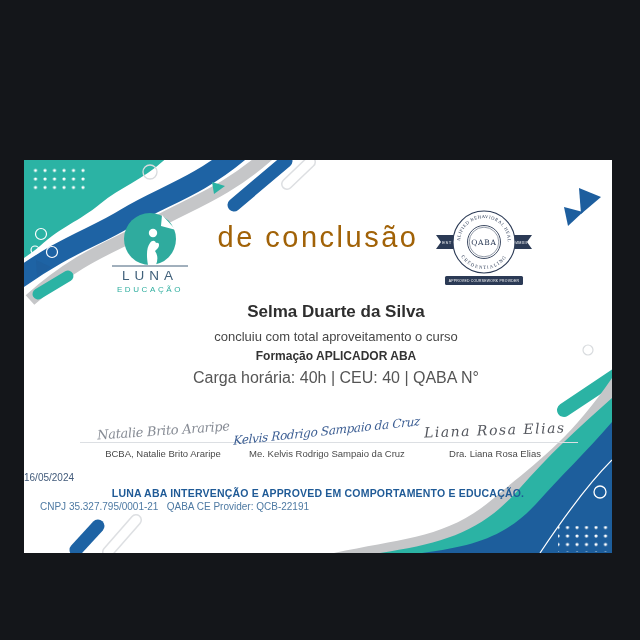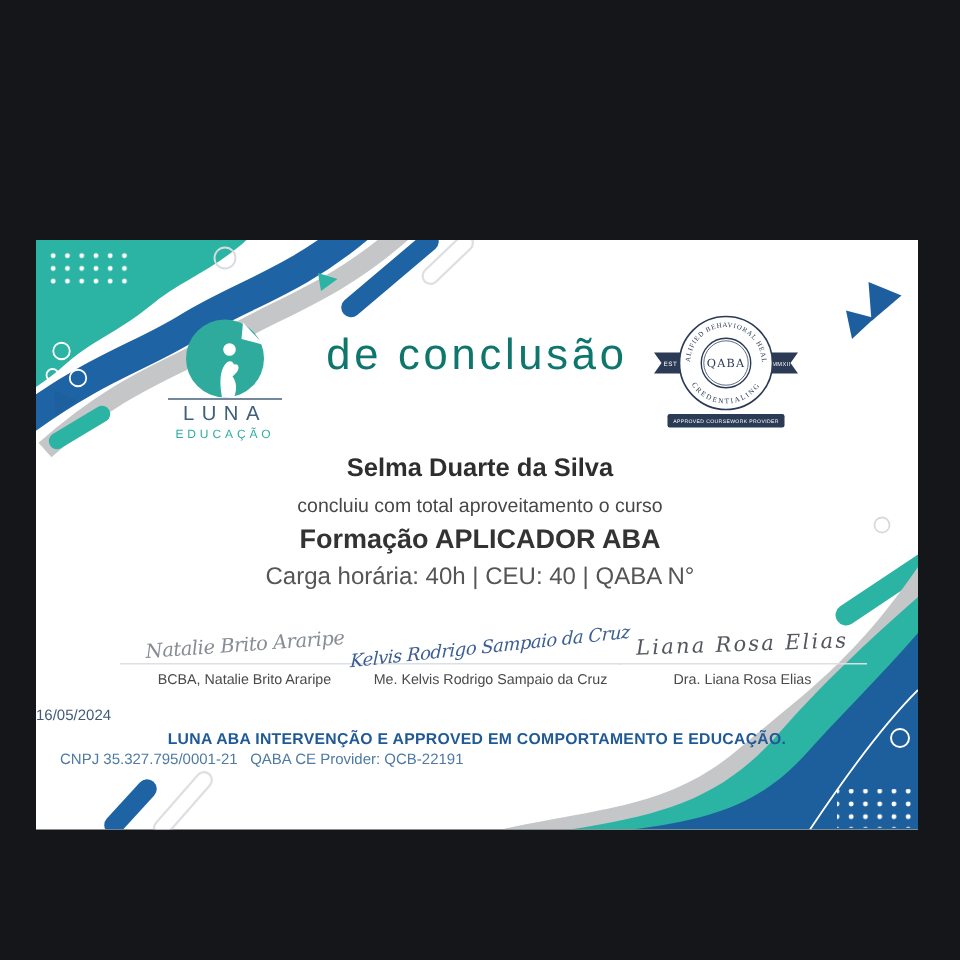--- a/index.html
+++ b/index.html
@@ -18,29 +18,29 @@
 
   
   .logo-svg{position:absolute;left:64px;top:46px;width:124px;height:94px;}
   .title-block{position:absolute;left:50%;top:62px;transform:translateX(-50%);text-align:center;white-space:nowrap;}
   .title-main{
     font-family:"DejaVu Sans", sans-serif;font-weight:700;
     font-size:34px;line-height:34px;color:#1d5c9c;letter-spacing:0.5px;
   }
   .title-sub{
     font-family:"Liberation Sans", sans-serif;font-weight:400;
-    font-size:29px;line-height:31px;color:#0f766e;letter-spacing:2.5px;
+    font-size:29px;line-height:31px;color:#a16207;letter-spacing:2.5px;
   }
   .badge-svg{position:absolute;left:408px;top:42px;width:104px;height:92px;}
 
   
-  .recipient{position:absolute;left:2px;top:142px;width:100%;text-align:center;}
+  .recipient{position:absolute;left:18px;top:142px;width:100%;text-align:center;}
   .recipient .name{font-size:17px;font-weight:700;color:#2e2e2e;margin-bottom:7px;}
   .recipient .line{font-size:13px;color:#474747;margin-bottom:5px;}
-  .recipient .course{font-size:18px;font-weight:700;color:#333;margin-bottom:6px;}
+  .recipient .course{font-size:12px;font-weight:700;color:#333;margin-bottom:6px;}
   .recipient .details{font-size:16px;color:#555;}
 
   
   .sig-col{position:absolute;top:242px;width:170px;text-align:center;}
   .sig-col .script-wrap{height:36px;display:flex;align-items:flex-end;justify-content:center;}
   .sig-script{
     font-family:"DejaVu Serif", serif;font-style:italic;
     white-space:nowrap;letter-spacing:-0.3px;
   }
   .sig1 .sig-script{font-size:13px;color:#878c95;transform:rotate(-4deg);}

